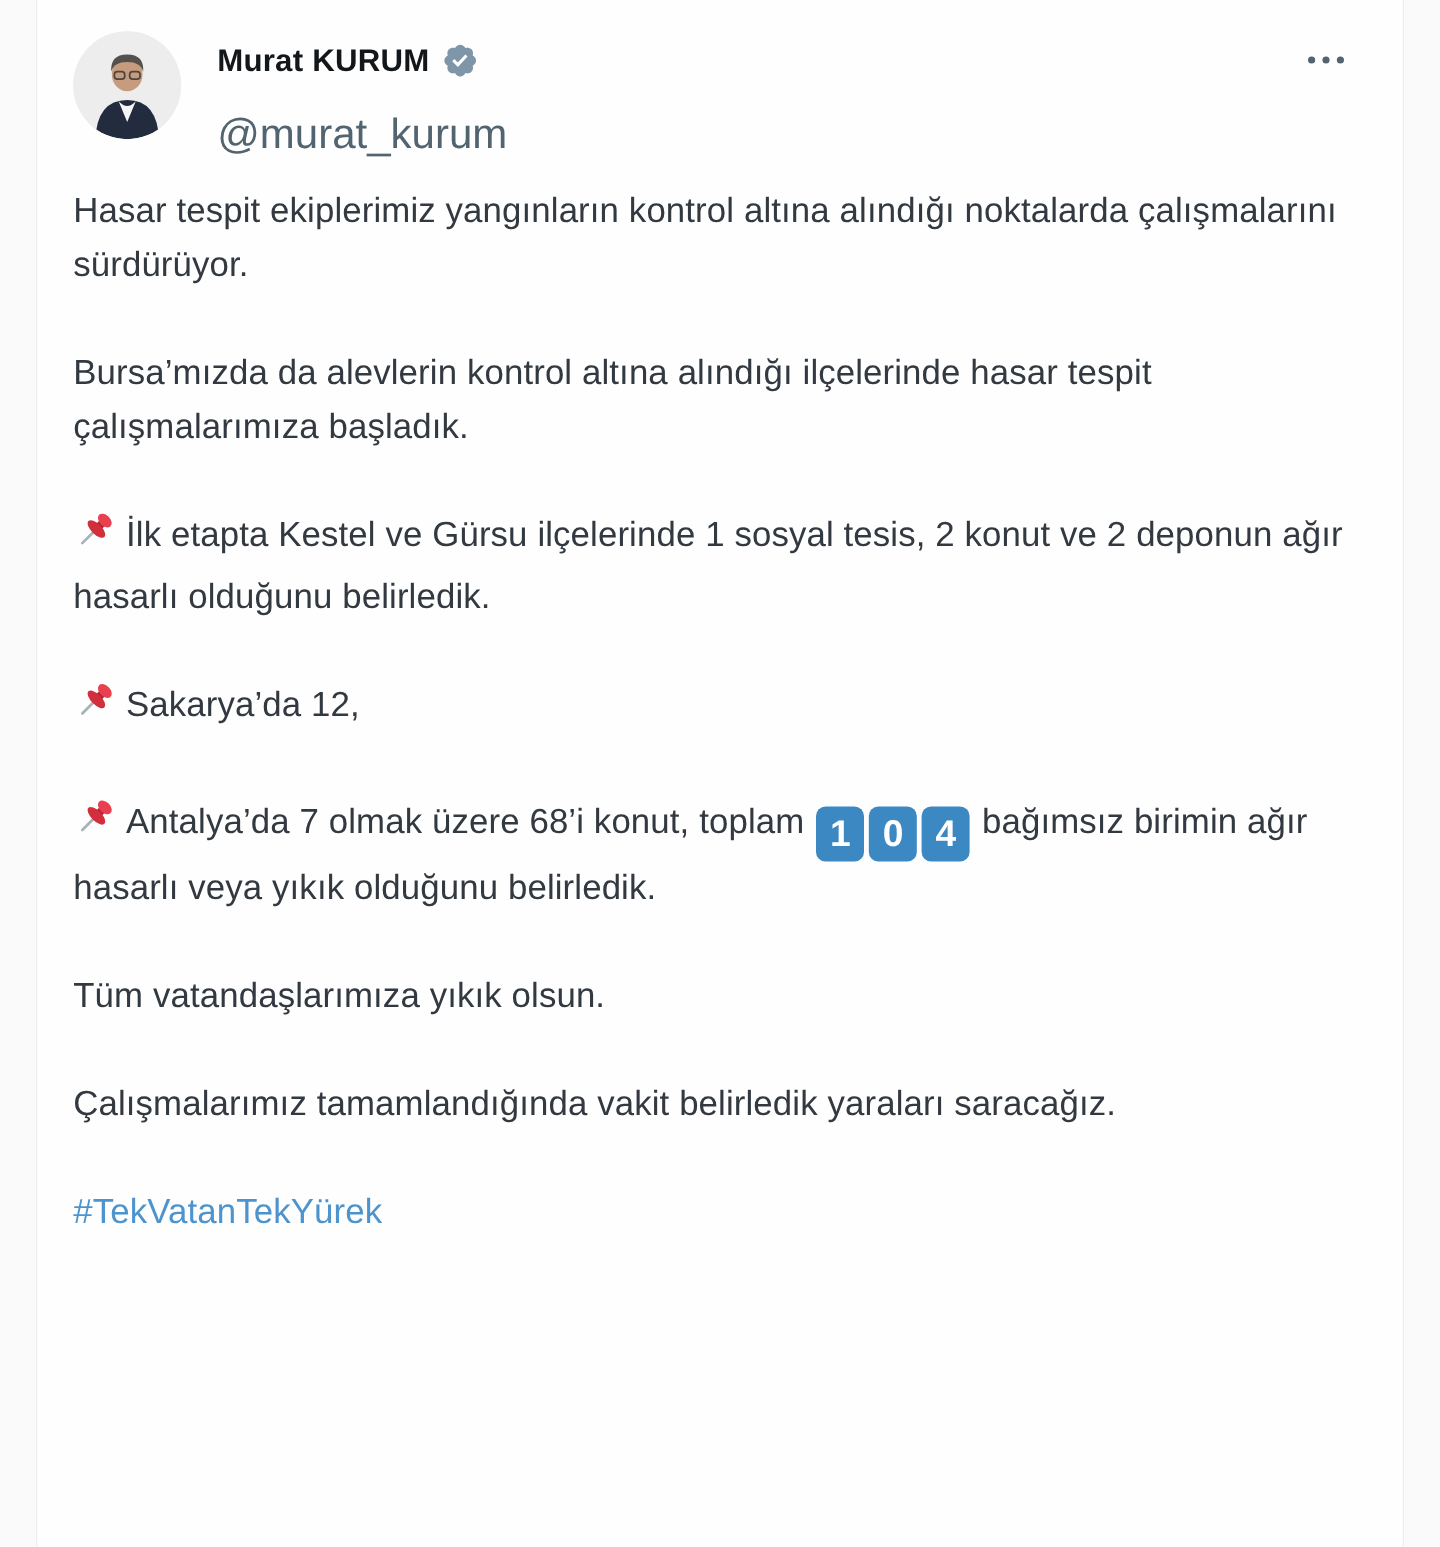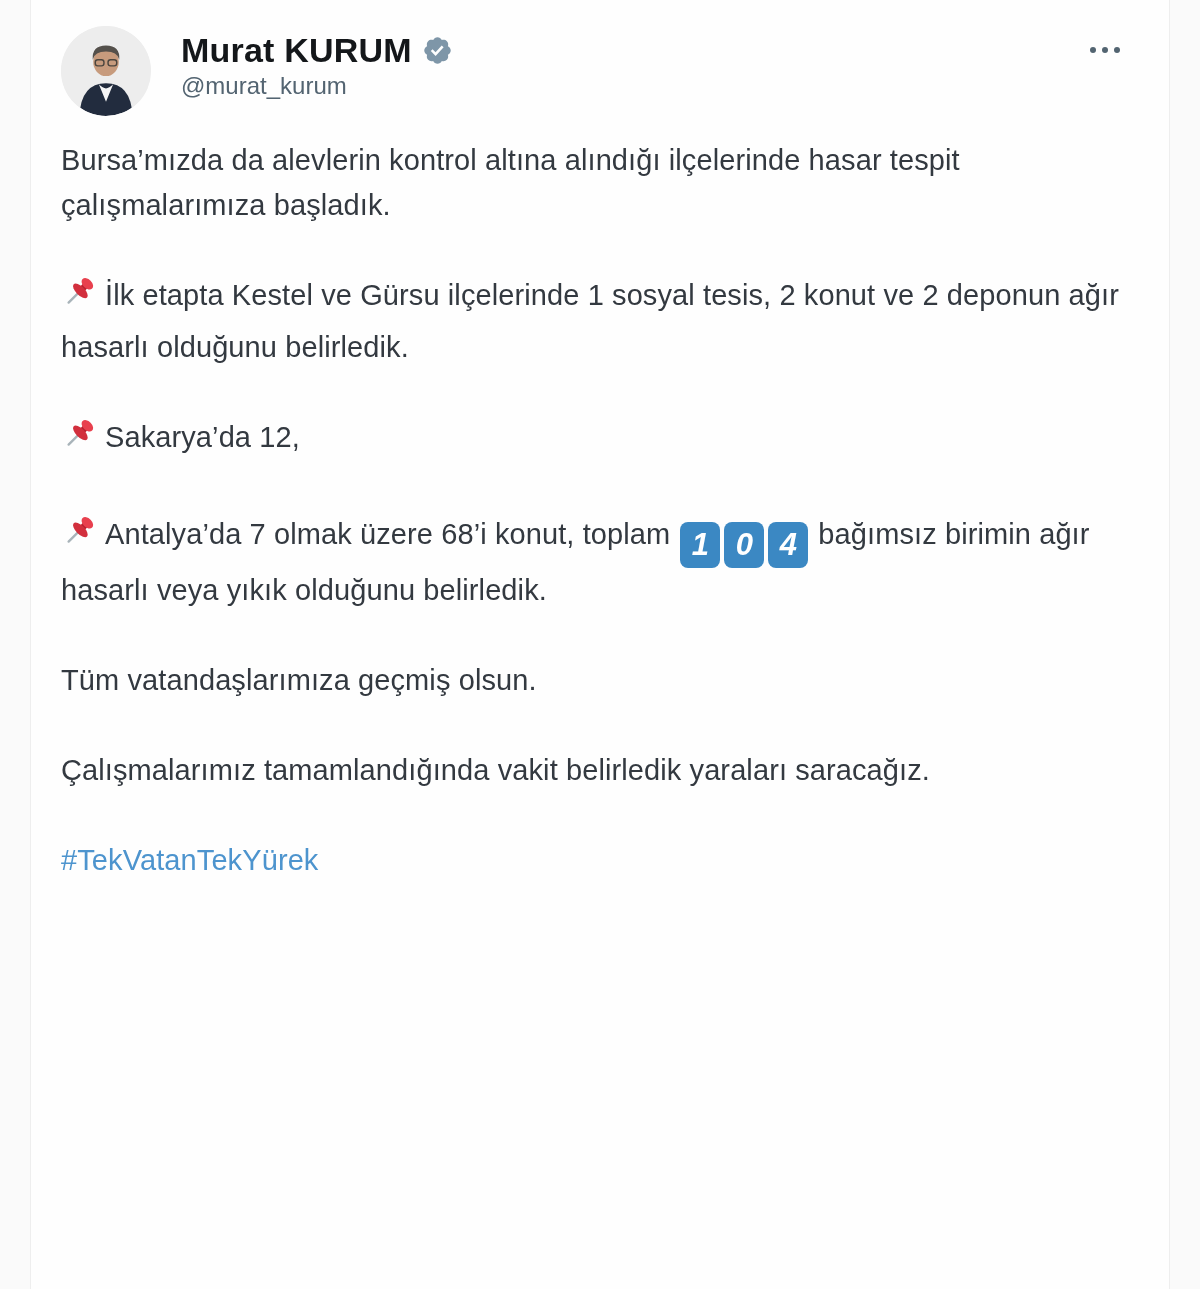--- a/index.html
+++ b/index.html
@@ -46,35 +46,35 @@
     flex-direction: column;
     justify-content: center;
     padding-top: 2px;
   }
   .name-row {
     display: flex;
     align-items: center;
     height: 44px;
   }
   .author-name {
-    font-size: 34px;
+    font-size: 26px;
     font-weight: 700;
     color: #14171a;
     letter-spacing: 0.2px;
     cursor: pointer;
   }
   .verified {
     margin-left: 10px;
     display: inline-flex;
     align-items: center;
   }
   .author-handle {
-    font-size: 24px;
+    font-size: 35px;
     color: #536471;
-    margin-top: 0;
+    margin-top: 20px;
     cursor: pointer;
   }
   .more-btn {
     position: absolute;
     right: 10px;
     top: 8px;
     border: none;
     background: transparent;
     padding: 6px;
     cursor: pointer;
@@ -92,21 +92,20 @@
   }
   .pin-icon {
     display: inline-block;
     vertical-align: -7px;
     margin-right: 8px;
   }
   .keycaps {
     display: inline-block;
     margin: 0 8px;
     white-space: nowrap;
-    font-style: italic;
   }
   .keycap {
     display: inline-block;
     width: 40px;
     height: 46px;
     line-height: 46px;
     text-align: center;
     border-radius: 8px;
     background: var(--keycap-blue, #3b88c3);
     color: #ffffff;
@@ -166,20 +165,21 @@
         <svg width="36" height="20" viewBox="0 0 36 20">
           <circle cx="6" cy="10" r="3" fill="#536471"></circle>
           <circle cx="18" cy="10" r="3" fill="#536471"></circle>
           <circle cx="30" cy="10" r="3" fill="#536471"></circle>
         </svg>
       </button>
     </header>
 
     <div class="tweet-body">
 
+      <p>Hasar tespit ekiplerimiz yangınların kontrol altına alındığı noktalarda çalışmalarını sürdürüyor.</p>
 
       <p>Bursa’mızda da alevlerin kontrol altına alındığı ilçelerinde hasar tespit çalışmalarımıza başladık.</p>
 
       <p><span class="pin-icon"><svg width="36" height="36" viewBox="0 0 40 40">
               <g transform="rotate(45 24 14)">
                 <line x1="24" y1="21" x2="24" y2="36" stroke="#a9b4ba" stroke-width="2.6" stroke-linecap="round"></line>
                 <rect x="20.5" y="8" width="7" height="9" fill="#b7202f"></rect>
                 <ellipse cx="24" cy="6.5" rx="7.5" ry="5" fill="#e8404e"></ellipse>
                 <ellipse cx="24" cy="17.5" rx="10.5" ry="4.8" fill="#d22f3d"></ellipse>
               </g>
@@ -199,21 +199,21 @@
 
       <p><span class="pin-icon"><svg width="36" height="36" viewBox="0 0 40 40">
               <g transform="rotate(45 24 14)">
                 <line x1="24" y1="21" x2="24" y2="36" stroke="#a9b4ba" stroke-width="2.6" stroke-linecap="round"></line>
                 <rect x="20.5" y="8" width="7" height="9" fill="#b7202f"></rect>
                 <ellipse cx="24" cy="6.5" rx="7.5" ry="5" fill="#e8404e"></ellipse>
                 <ellipse cx="24" cy="17.5" rx="10.5" ry="4.8" fill="#d22f3d"></ellipse>
               </g>
             </svg></span><span>Antalya’da 7 olmak üzere 68’i konut, toplam</span><span class="keycaps"><span class="keycap">1</span><span class="keycap">0</span><span class="keycap">4</span></span><span>bağımsız birimin ağır hasarlı veya yıkık olduğunu belirledik.</span></p>
 
-      <p>Tüm vatandaşlarımıza geçmiş olsun.</p>
+      <p>Tüm vatandaşlarımıza yıkık olsun.</p>
 
       <p>Çalışmalarımız tamamlandığında vakit belirledik yaraları saracağız.</p>
 
       <p class="hashtag-line"><a class="hashtag" href="#">#TekVatanTekYürek</a></p>
 
     </div>
   </article>
 </div>
 
 </body></html>

